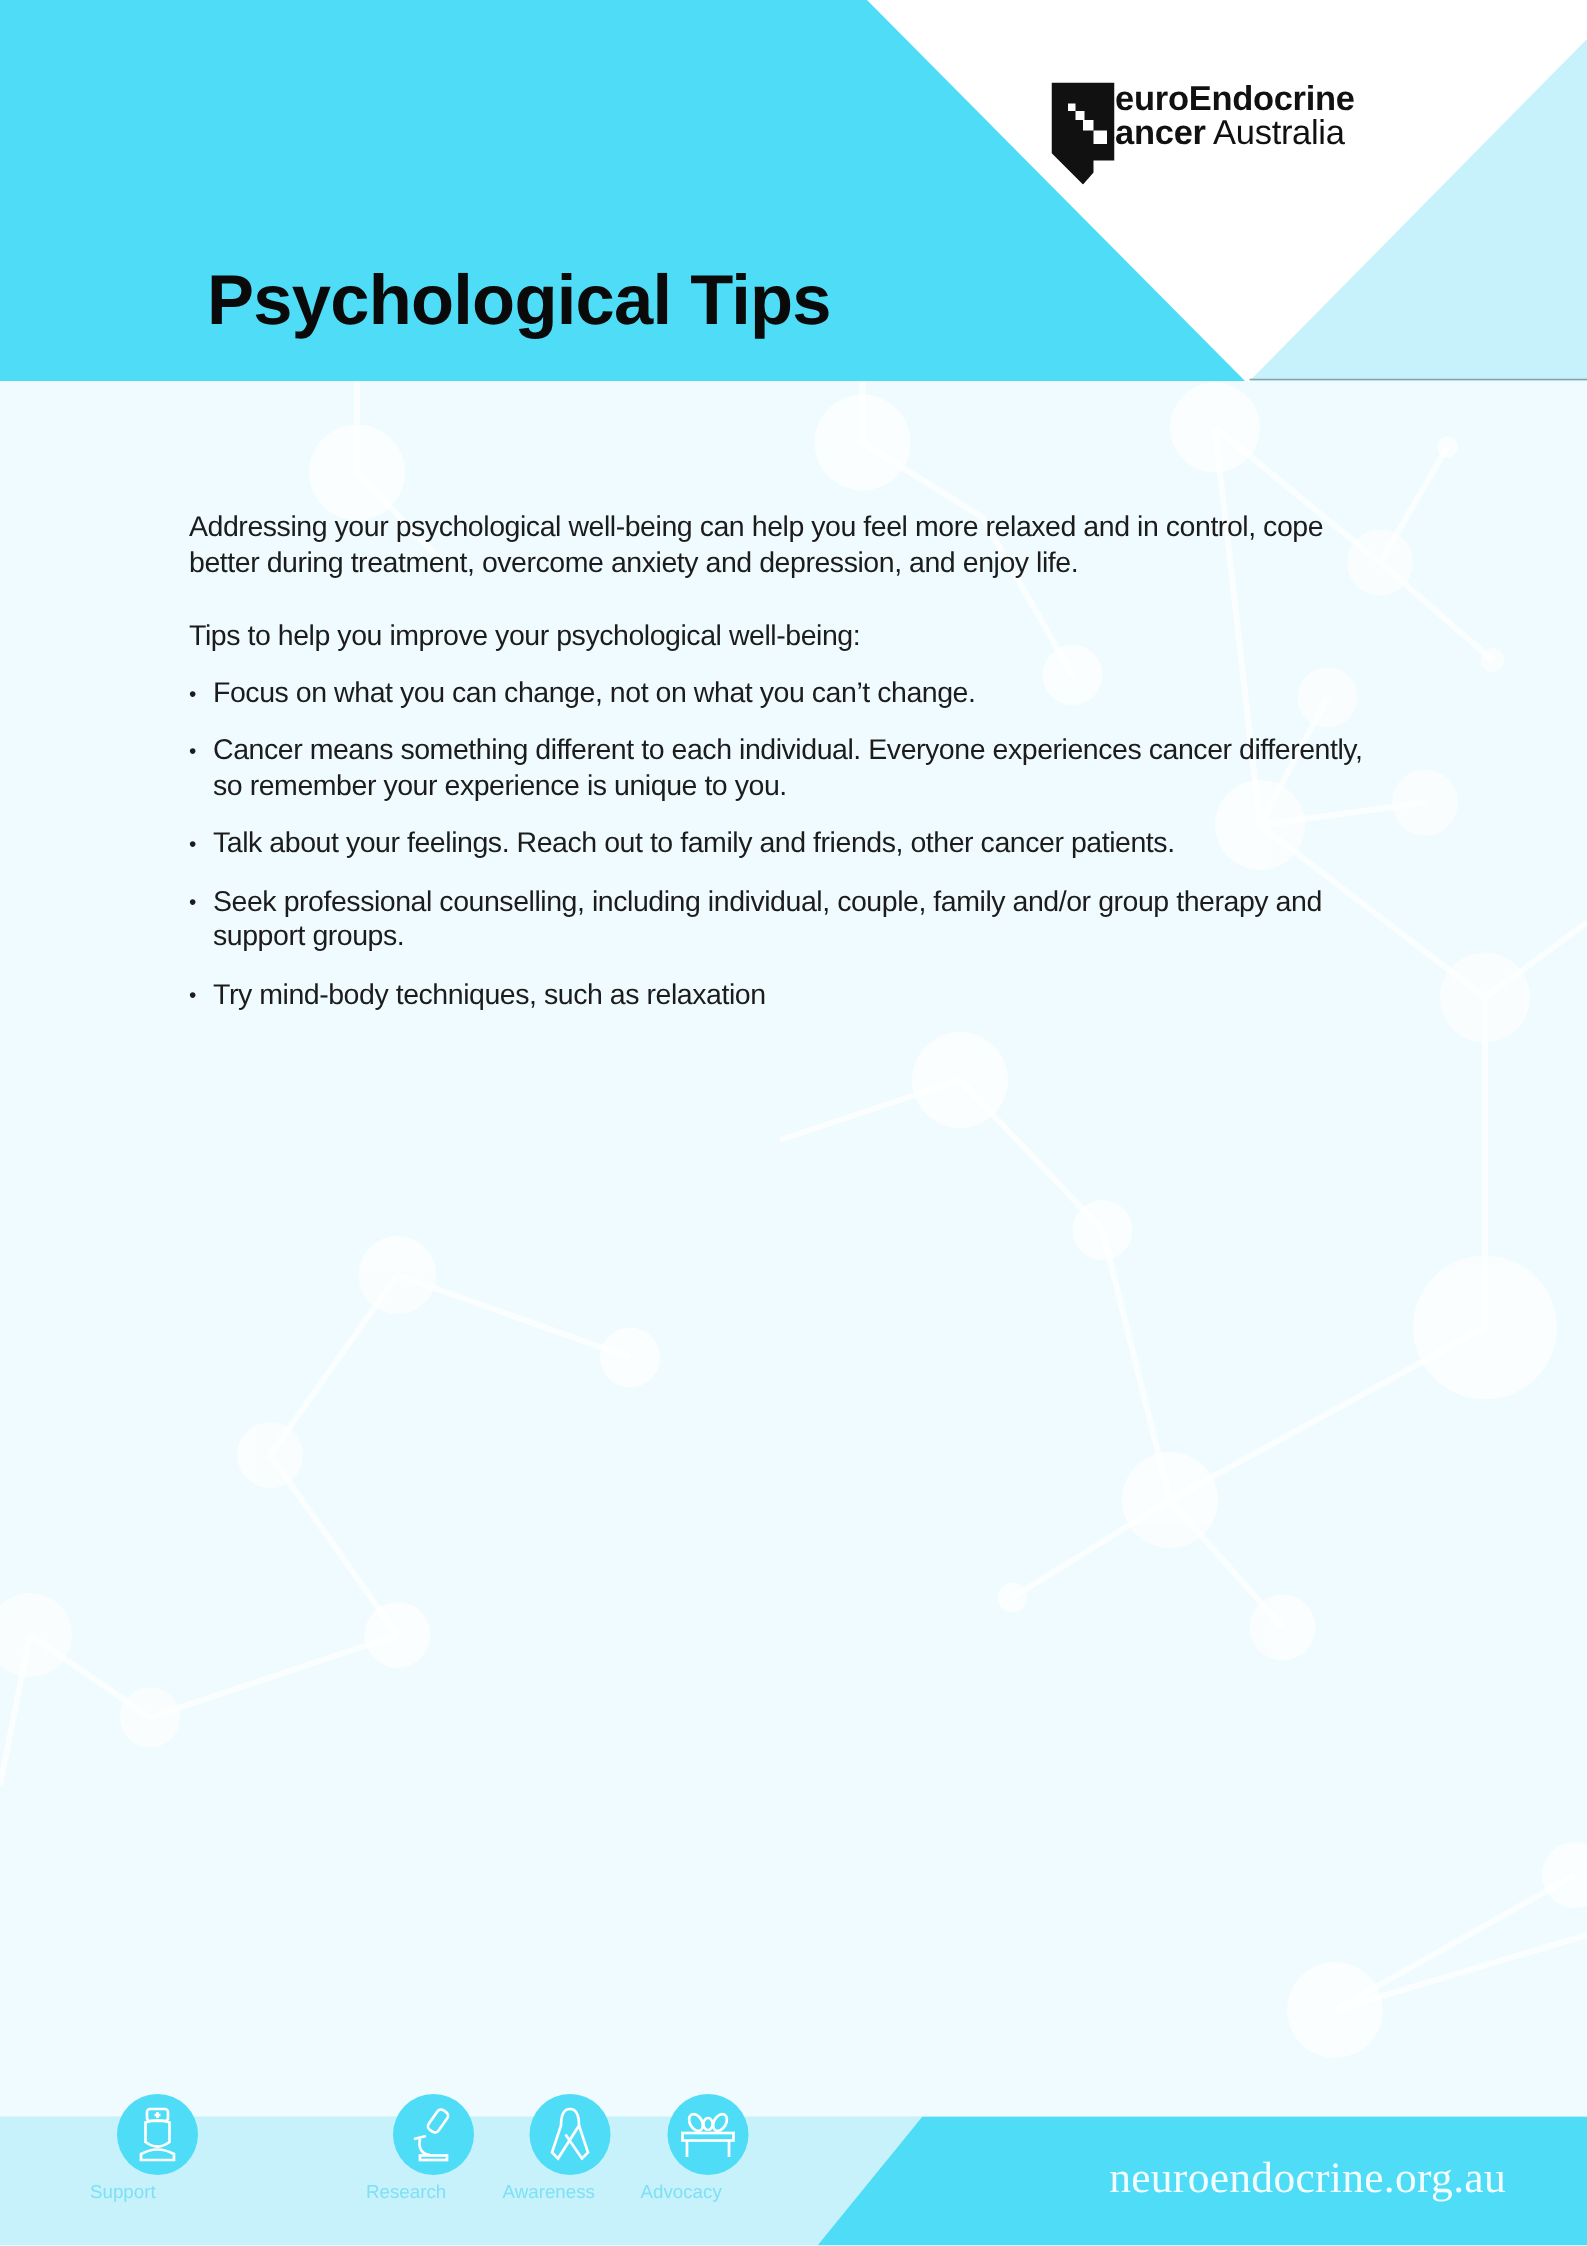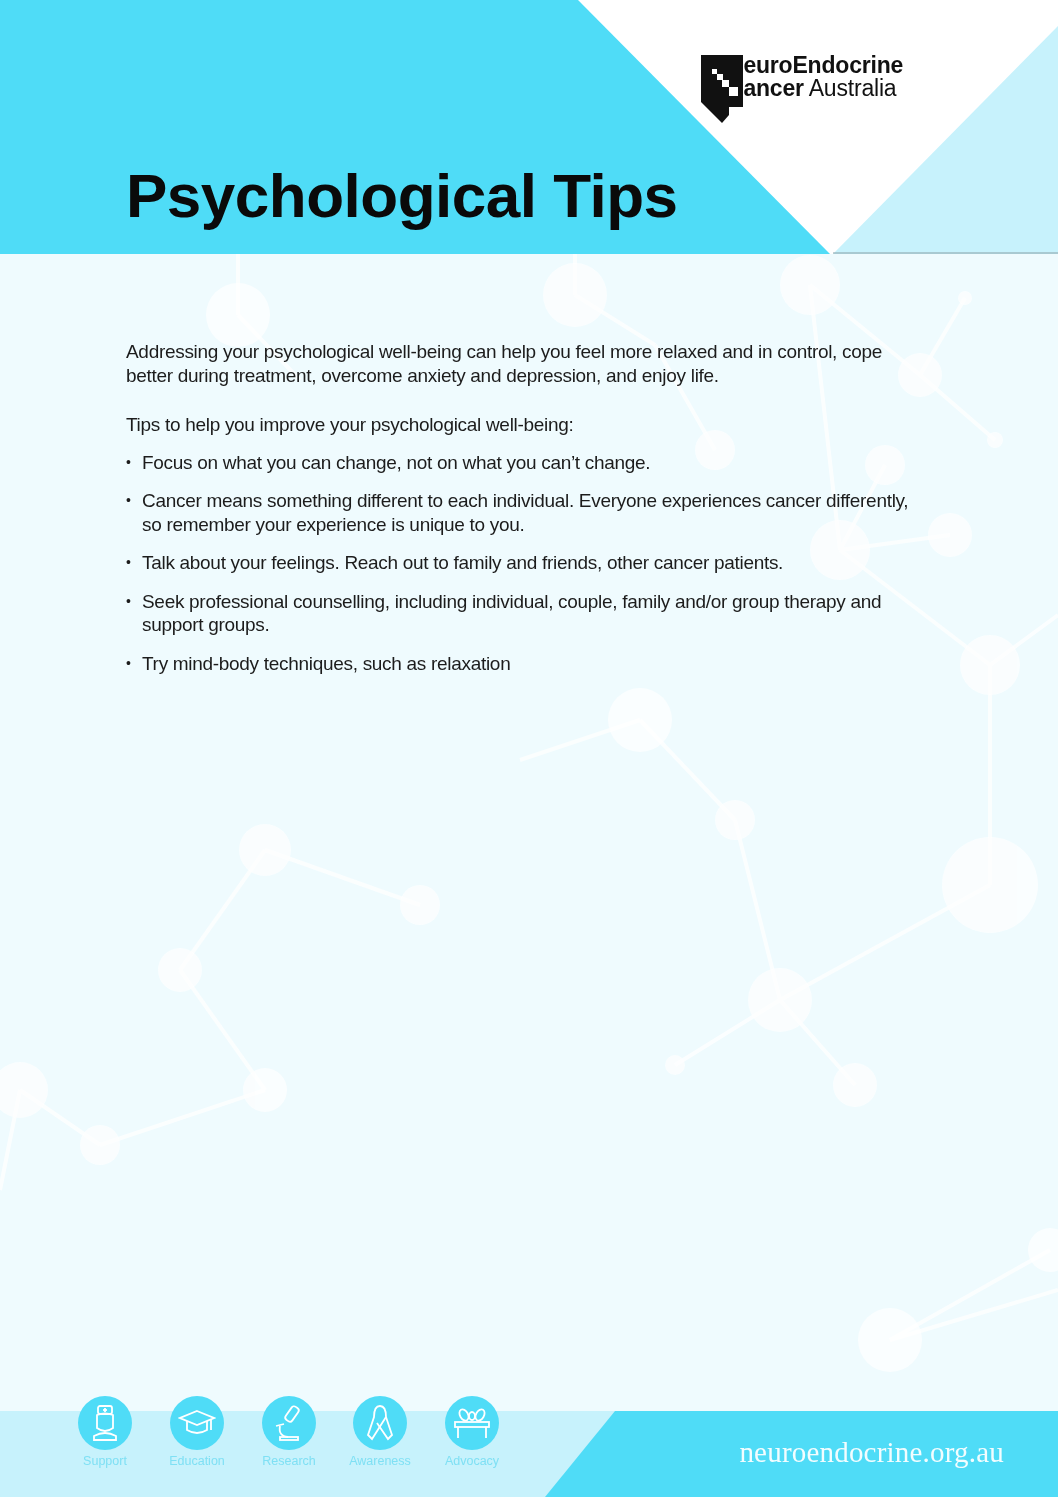--- a/index.html
+++ b/index.html
@@ -6,34 +6,34 @@
   body { width:1058px; height:1497px; position:relative; overflow:hidden; background:#effbfe; font-family:"Liberation Sans", sans-serif; }
   .bg-molecules { position:absolute; left:0; top:0; width:1058px; height:1497px; }
   .header { position:absolute; left:0; top:0; width:1058px; height:254px; }
   .header svg { position:absolute; left:0; top:0; }
   .logo { position:absolute; left:701px; top:55px; display:flex; align-items:flex-start; }
   .logo-mark { width:42px; height:68px; }
   .logo-text { margin-left:26px; margin-top:-1px; color:#111; font-size:23px; line-height:23px; letter-spacing:-0.2px; }
   .logo-text .l1 { font-weight:bold; }
   .logo-text .l2b { font-weight:bold; }
   .logo-text .l2n { font-weight:normal;text-align:center; }
-  .page-title { position:absolute; left:122px; top:156px; font-size:62px; font-weight:bold; color:#0a0a0a; letter-spacing:-0.5px; margin:4px; }
+  .page-title { position:absolute; left:122px; top:156px; font-size:47px; font-weight:bold; color:#0a0a0a; letter-spacing:-0.5px; margin:16px; }
   .content { position:absolute; left:126px; top:340px; width:800px; color:#1c1c1c; font-size:19px; line-height:23.5px; letter-spacing:-0.3px; }
   .content p { margin:0; }
   .intro { margin-bottom:26px !important; }
   .tips-lead { margin-bottom:14px !important; }
   ul.tips { list-style:none; padding:0; margin:0; }
   ul.tips li { position:relative; padding-left:16px; margin-bottom:15px; }
   ul.tips li::before { content:"•"; position:absolute; left:0; top:0; font-size:14px; }
   .council { margin-top:29px !important; margin-bottom:14px !important; }
   .refer a { color:#3dd1ef; font-weight:bold; text-decoration:none; }
   .footer { position:absolute; left:0; top:1411px; width:1058px; height:86px; background:#c7f2fc; }
   .footer-band { position:absolute; left:0; top:0; }
   .pillars { position:absolute; left:0; top:1396px; width:540px; height:80px; }
-  .pillar { position:absolute; width:90px; text-align:center; }
+  .pillar { position:absolute; width:90px; }
   .pillar .circ { width:54px; height:54px; border-radius:50%; background:#4fdcf7; margin:0 auto; display:flex; align-items:center; justify-content:center; }
   .pillar .lbl { display:block; margin-top:4px; font-size:12.5px; color:#7fe0f4; }
   .site-url { position:absolute; right:54px; top:1436px; font-family:"Liberation Serif", serif; font-size:29px; color:#f2fdff; letter-spacing:0.2px; }
 </style>
 </head>
 <body>
 
 <svg class="bg-molecules" width="1058" height="1497" viewBox="0 0 1058 1497">
   <g stroke="#ffffff" stroke-width="4" opacity="0.75" fill="none">
     <line x1="238" y1="254" x2="238" y2="315"></line>
@@ -143,30 +143,20 @@
       <svg width="34" height="38" viewBox="0 0 34 38" fill="none" stroke="#fff" stroke-width="1.8">
         <rect x="10" y="2" width="14" height="8" rx="2"></rect>
         <line x1="17" y1="4" x2="17" y2="8"></line>
           <line x1="15" y1="6" x2="19" y2="6"></line>
         <path d="M9 11 Q17 8 25 11 L25 24 Q17 30 9 24 Z"></path>
         <path d="M6 32 Q17 26 28 32 L28 36 L6 36 Z"></path>
       </svg>
     </div>
     <span class="lbl">Support</span>
   </div>
-  <div class="pillar" style="left:152px;">
-    <div class="circ">
-      <svg width="38" height="30" viewBox="0 0 38 30" fill="none" stroke="#fff" stroke-width="1.8">
-        <polygon points="19,3 36,10 19,17 2,10"></polygon>
-        <path d="M9 13 L9 22 Q19 28 29 22 L29 13"></path>
-        <line x1="33" y1="12" x2="33" y2="22"></line>
-      </svg>
-    </div>
-    <span class="lbl">Education</span>
-  </div>
   <div class="pillar" style="left:244px;">
     <div class="circ">
       <svg width="34" height="38" viewBox="0 0 34 38" fill="none" stroke="#fff" stroke-width="1.8">
         <rect x="16" y="2" width="8" height="16" rx="3" transform="rotate(35 20 10)"></rect>
         <path d="M8 22 Q6 32 16 33"></path>
         <line x1="4" y1="22" x2="12" y2="20"></line>
         <rect x="8" y="33" width="18" height="3"></rect>
       </svg>
     </div>
     <span class="lbl">Research</span>

